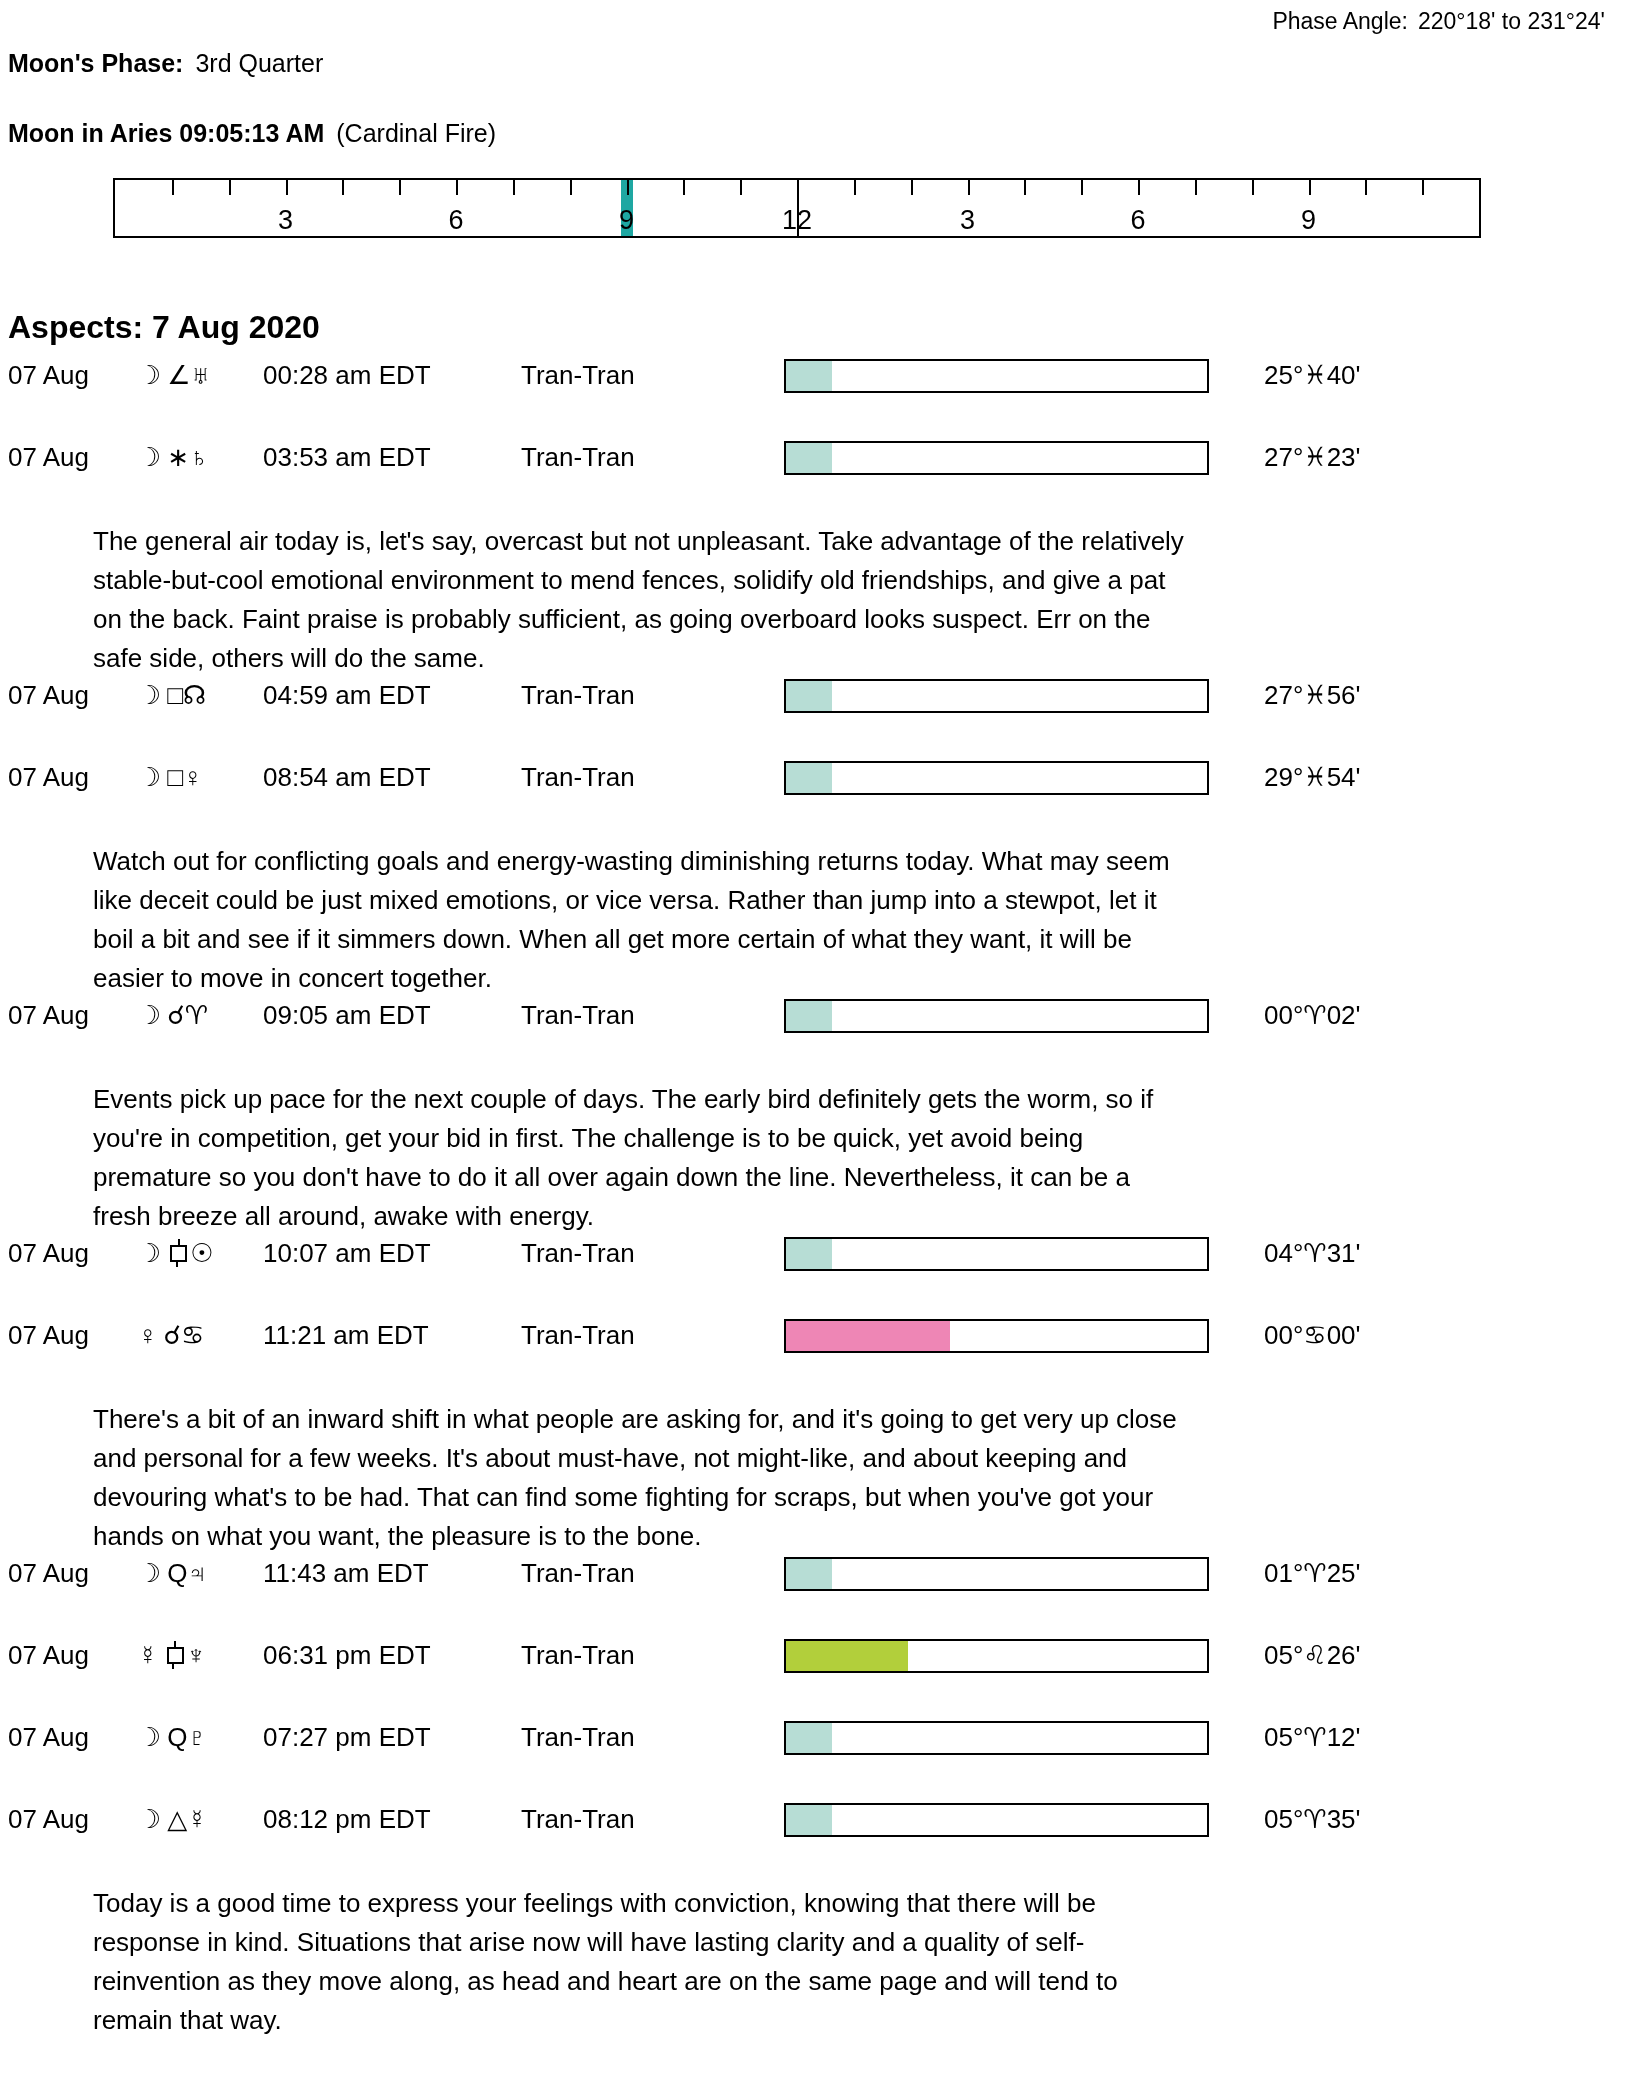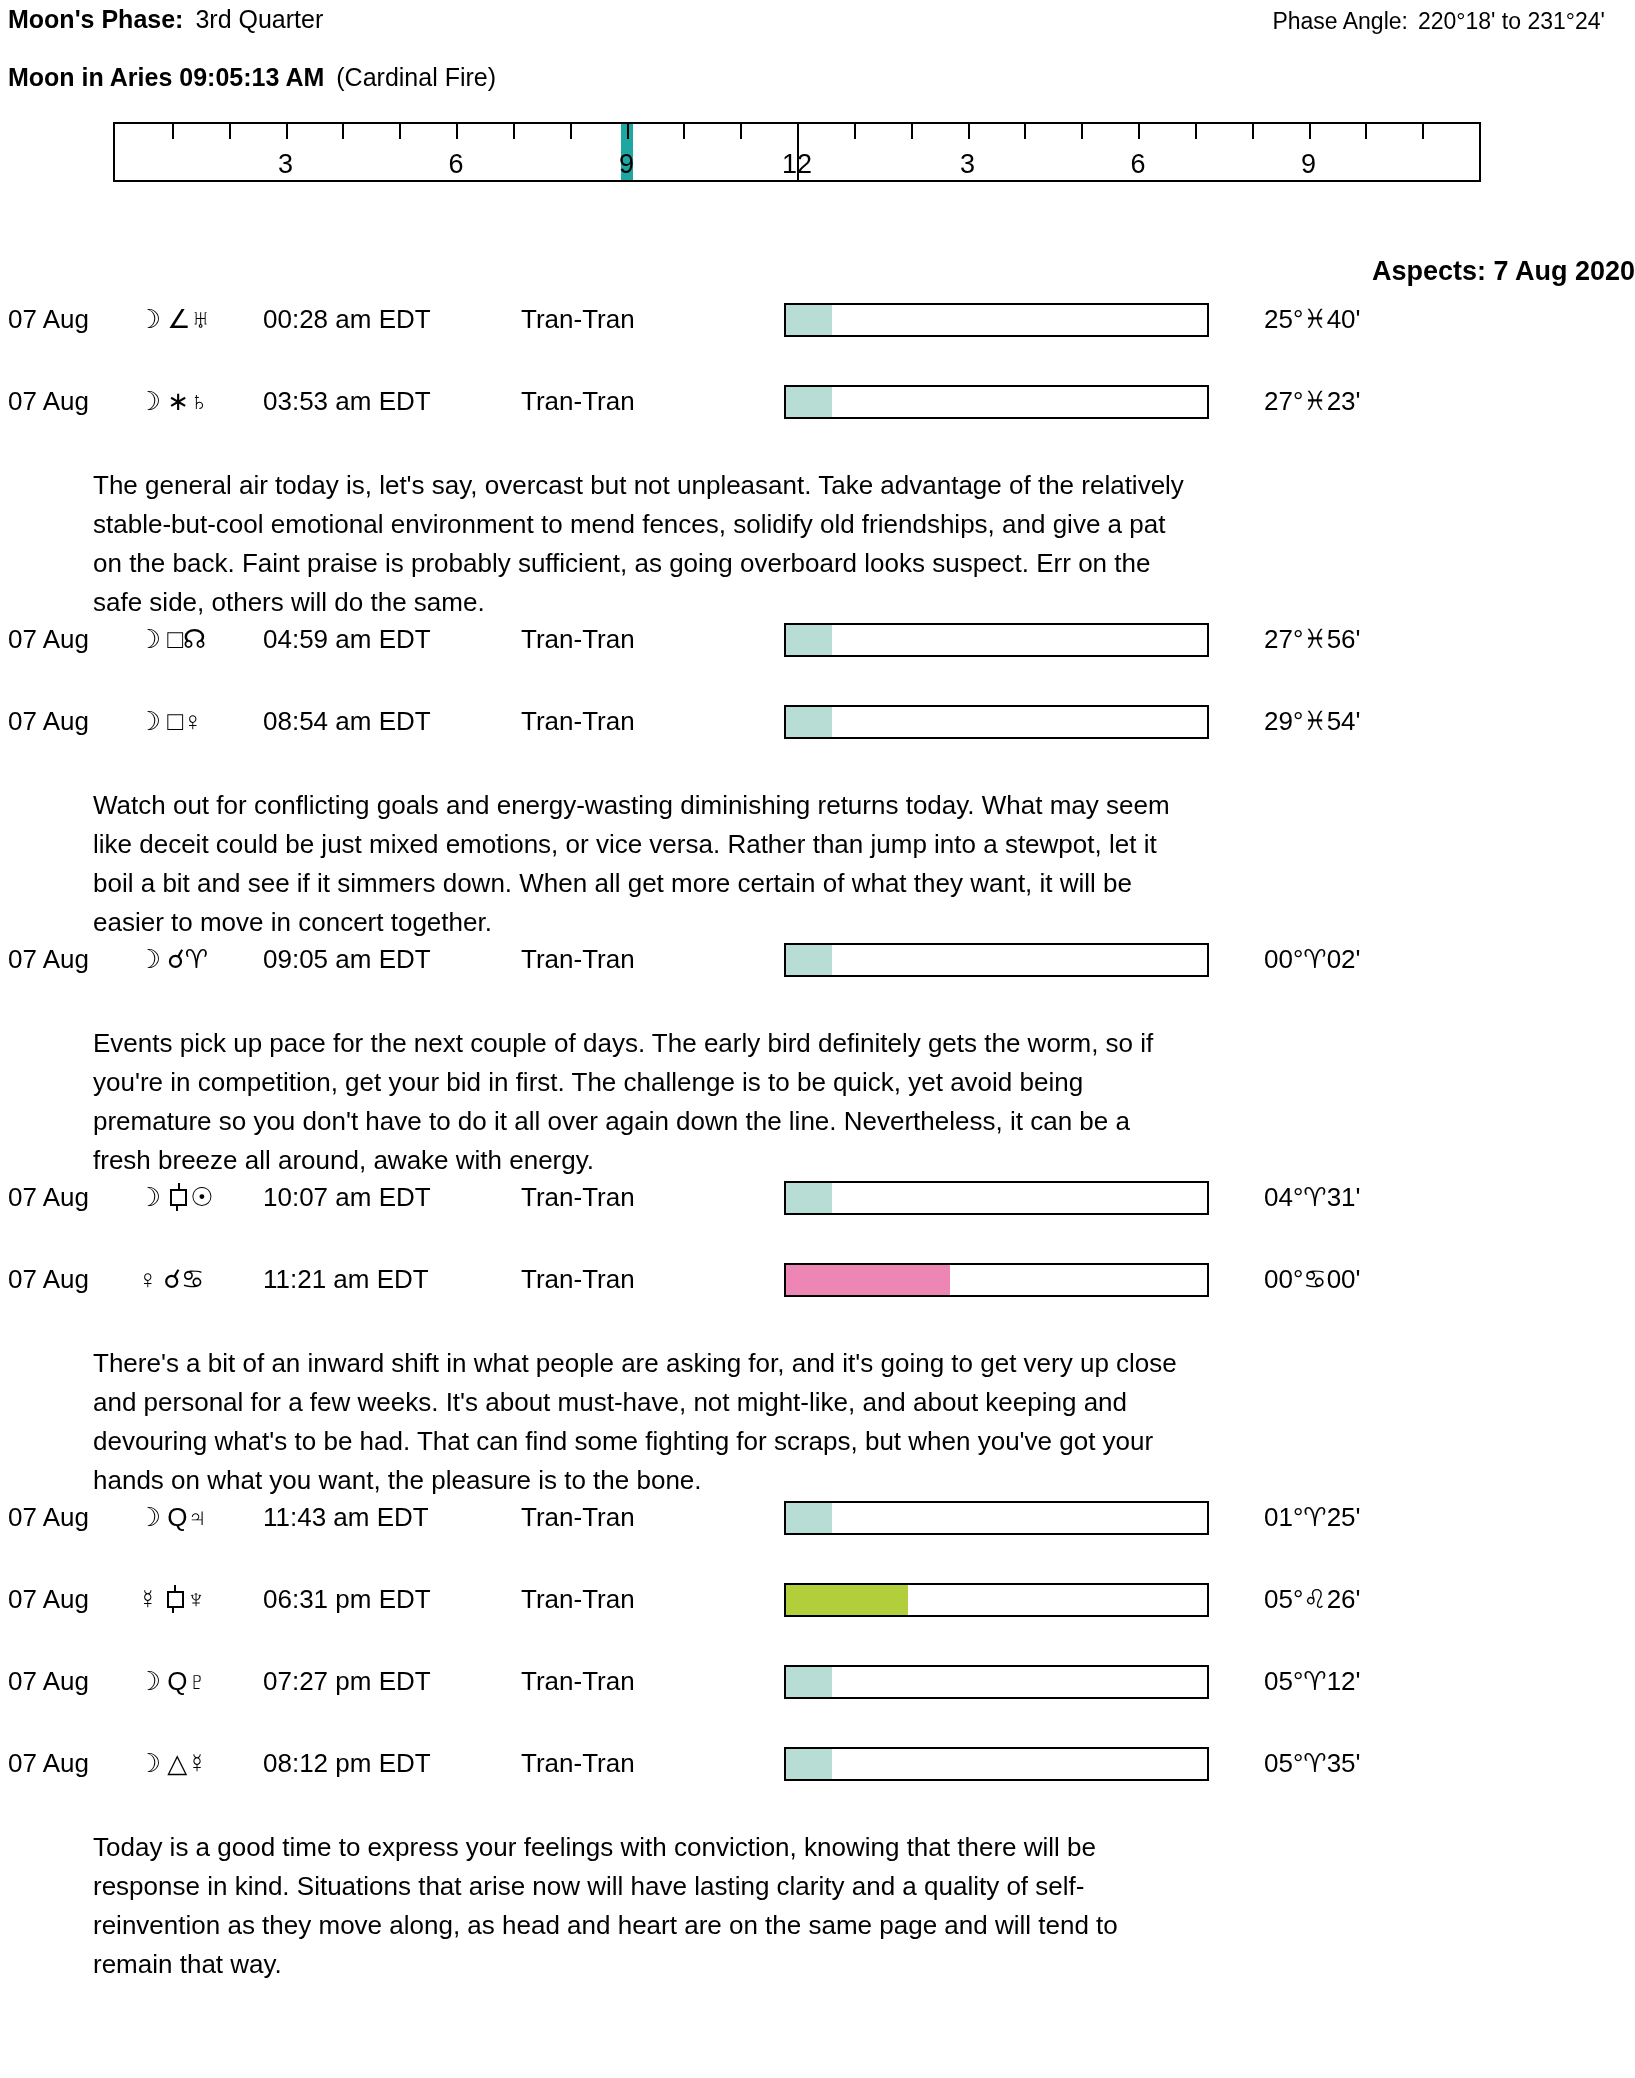--- a/index.html
+++ b/index.html
@@ -6,21 +6,21 @@
   body {
     width:1635px; height:2078px;
     font-family:"Liberation Sans","DejaVu Sans",sans-serif;
     color:#000;
     position:relative;
     overflow:hidden;
   }
   .page { position:relative; padding:6px 0 0 8px; width:1627px; }
 
   
-  .header-line { height:26px; line-height:26px; font-size:25px; margin-bottom:32px; white-space:nowrap; }
+  .header-line { height:26px; line-height:26px; font-size:25px; margin-bottom:32px; white-space:nowrap;margin-top:44px; }
   .hl-label { font-weight:bold; }
   .hl-value { font-weight:normal; margin-left:12px; }
   .phase-angle {
     position:absolute; top:8px; right:30px;
     font-size:23px; font-weight:normal; white-space:nowrap;
   }
   .phase-angle .pa-value { margin-left:10px; }
 
   
   .ruler {
@@ -33,22 +33,22 @@
   .ruler .tick   { position:absolute; top:0; width:2px; height:15px; background:#000; }
   .ruler .noonline { position:absolute; top:0; bottom:0; width:2px; background:#000; }
   .ruler .hourlabel {
     position:absolute; bottom:2px; transform:translateX(-50%);
     font-size:27px; line-height:27px;
   }
   .ruler .voc-marker { position:absolute; top:0; bottom:0; width:12px; }
 
   
   .aspects-title {
-    margin:74px 0 16px 0; text-align:right;
-    font-size:27px; font-weight:bold; height:30px; line-height:30px;
+    margin:74px 0 16px 0; text-align:left;
+    font-size:32px; font-weight:bold; height:30px; line-height:30px;
   }
   .rows { margin-top:13px; }
   .aspect-row { position:relative; height:34px; margin-bottom:48px; }
   .aspect-row .col { position:absolute; top:0; height:34px; line-height:34px; font-size:26px; white-space:nowrap; }
   .c-date  { left:0px; }
   .c-glyph { left:130px; font-size:27px; letter-spacing:6px; }
   .c-time  { left:255px; }
   .c-type  { left:513px; }
   .c-bar   { position:absolute; left:776px; top:1px; width:421px; height:30px; border:2px solid #000; background:#fff; }
   .c-bar .fill { height:100%; }

